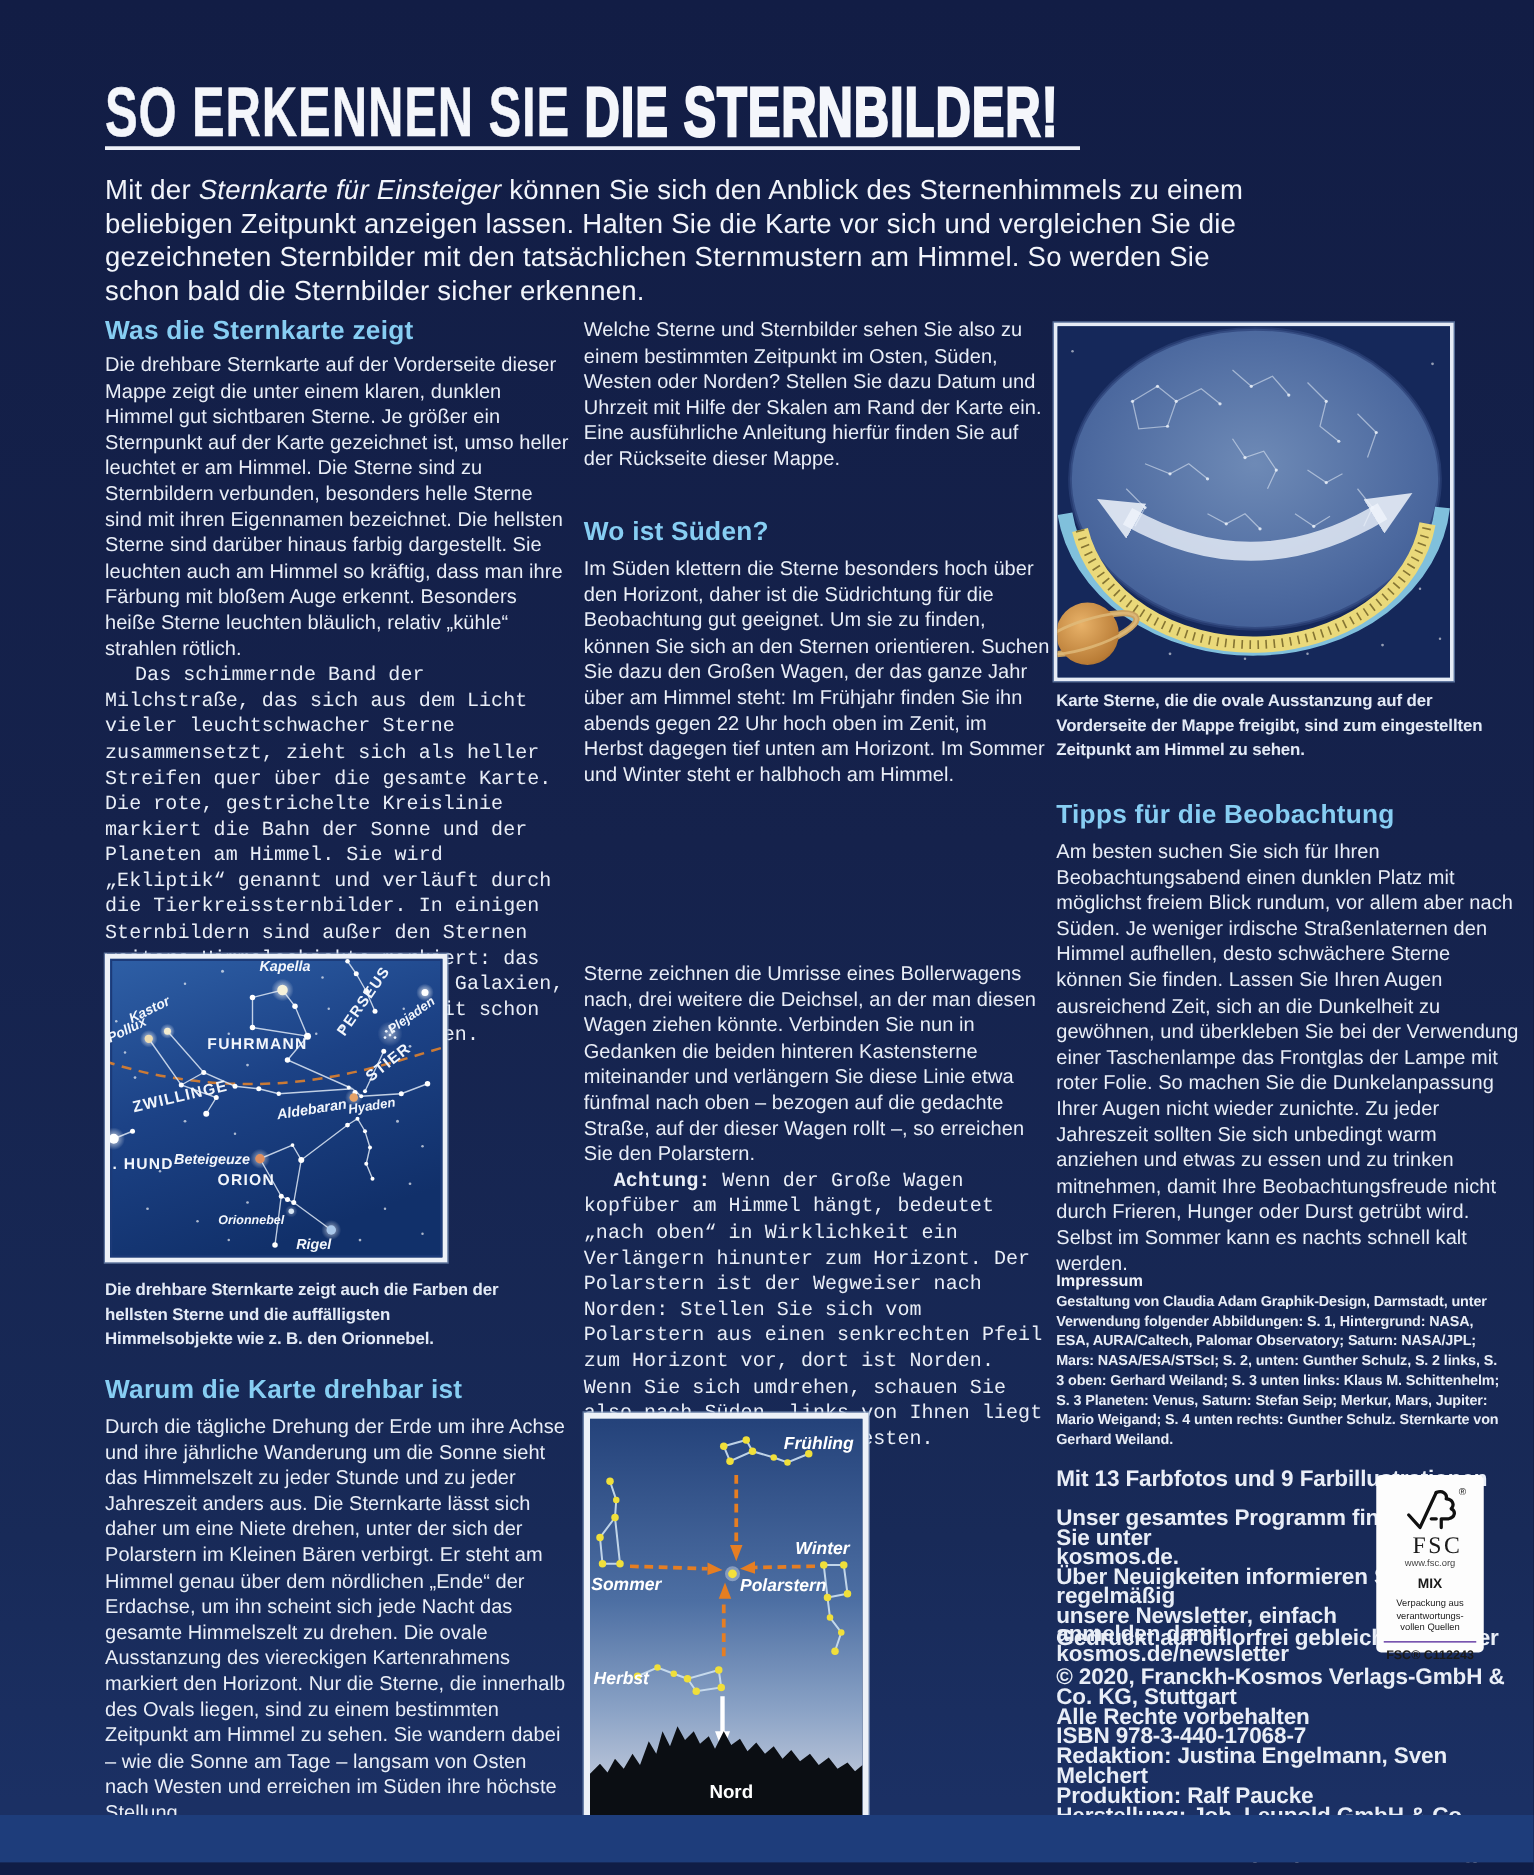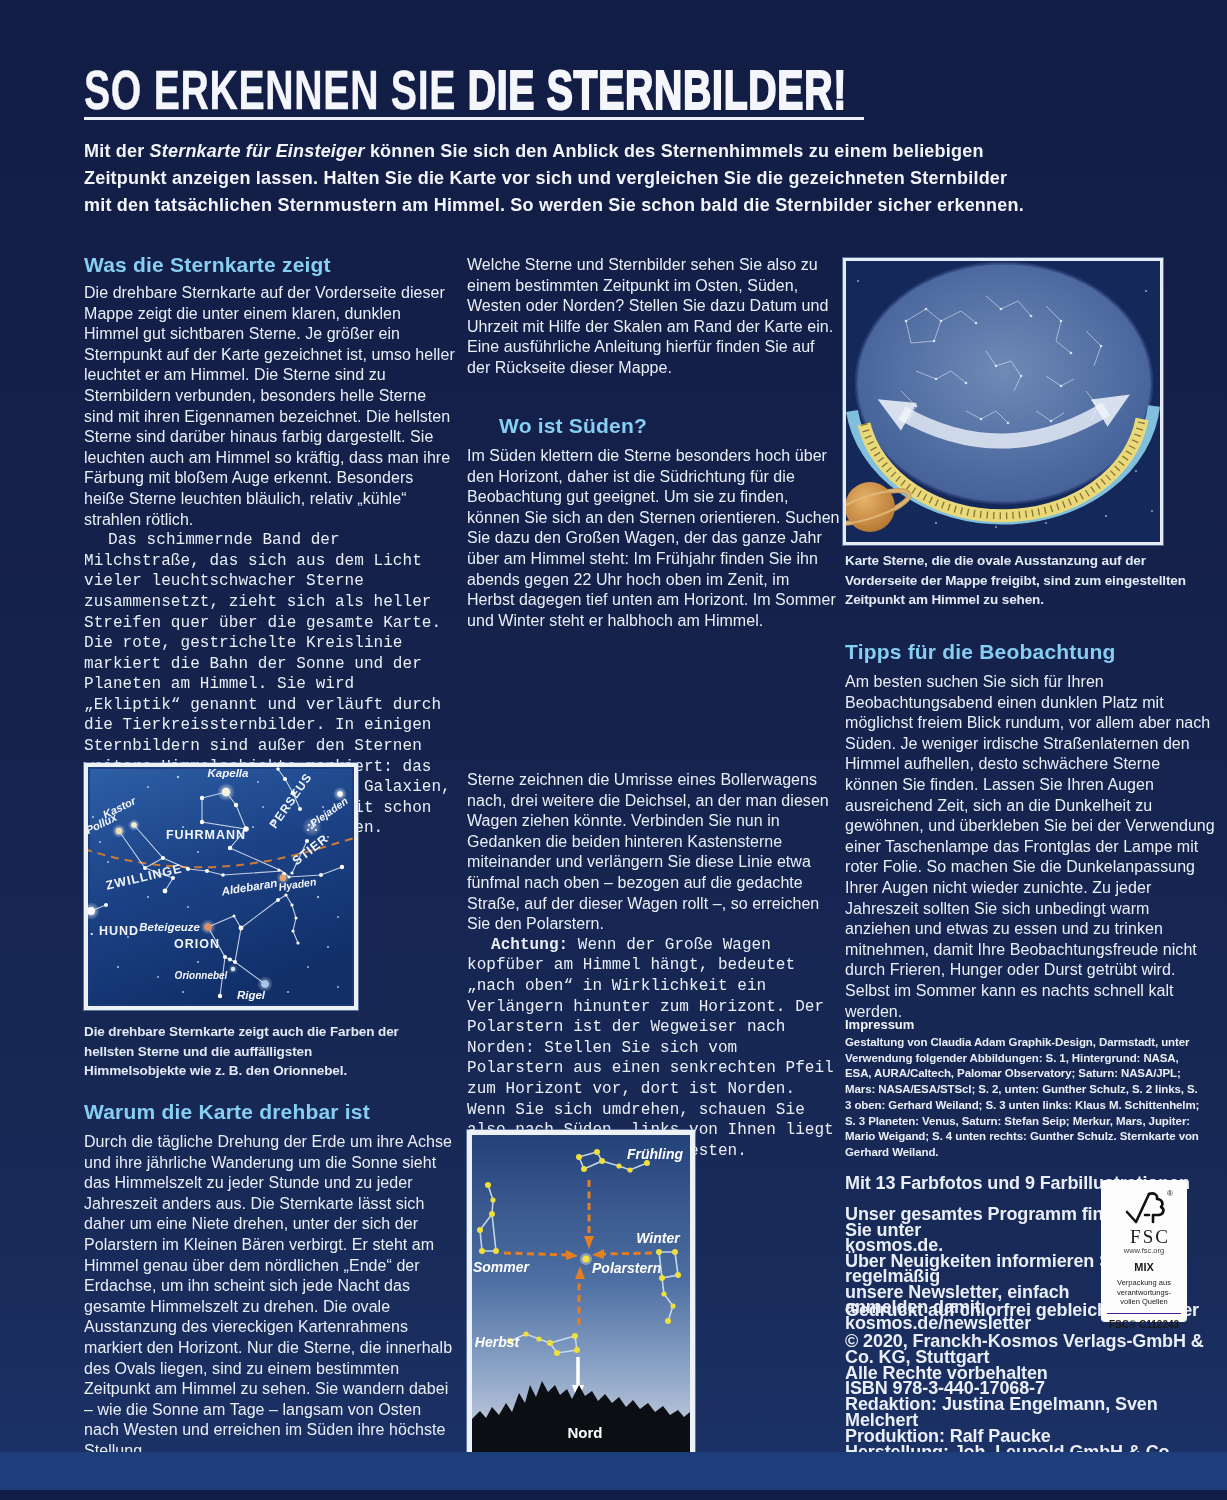--- a/index.html
+++ b/index.html
@@ -6,21 +6,21 @@
   .page{position:relative;width:1227px;height:1500px;overflow:hidden;
         font-family:"Liberation Sans",sans-serif;
         background:linear-gradient(180deg,#121d45 0%,#15224c 45%,#182a58 82%,#1b3064 96%,#1b3064 100%);}
   .abs{position:absolute;}
   
   .title{white-space:nowrap;color:#f4f6fb;font-size:56px;letter-spacing:1px;
          transform:scaleX(.70);transform-origin:0 0;}
   .title .t1{font-weight:700;-webkit-text-stroke:.4px #f4f6fb;}
   .title .t2{font-weight:700;-webkit-text-stroke:2.1px #f4f6fb;}
   .title-rule{height:3px;background:#eef1f8;}
-  .intro{color:#f2f5fb;font-size:18px;line-height:27px;font-weight:700;letter-spacing:.2px;}
+  .intro{color:#f2f5fb;font-size:22px;line-height:27px;font-weight:400;letter-spacing:.2px;}
   .intro i{font-style:italic;}
   
   .colhead{color:#87cef3;font-size:21px;font-weight:700;letter-spacing:.2px;}
   .body16{color:#e9eef7;font-size:16px;line-height:20.6px;letter-spacing:.05px;}
   .ind{display:block;text-indent:24px;font-family:Liberation Mono, monospace;}
   .cap{color:#e3eaf6;font-size:13.5px;line-height:19.5px;font-weight:700;letter-spacing:-.1px;}
   .imp{color:#e9eef7;font-size:11.5px;line-height:15.7px;font-weight:700;letter-spacing:-.1px;}
   .imp-title{color:#f2f5fb;font-size:13px;font-weight:700;text-align:right;}
   .sm{color:#e9eef7;font-size:18px;line-height:15.5px;font-weight:700;letter-spacing:-.1px;}
   .sm b{font-weight:700;}
@@ -219,21 +219,21 @@
       </g>
     </svg>
   </div>
 
   <div class="abs cap" style="left:84px;top:1022px;width:322px;">Die drehbare Sternkarte zeigt auch die Farben der hellsten Sterne und die auffälligsten Himmelsobjekte wie z. B. den Orionnebel.</div>
 
   <div class="abs colhead" style="left:84px;top:1100px;">Warum die Karte drehbar ist</div>
   <div class="abs body16" style="left:84px;top:1132px;width:374px;">Durch die tägliche Drehung der Erde um ihre Achse und ihre jährliche Wanderung um die Sonne sieht das Himmelszelt zu jeder Stunde und zu jeder Jahreszeit anders aus. Die Sternkarte lässt sich daher um eine Niete drehen, unter der sich der Polarstern im Kleinen Bären verbirgt. Er steht am Himmel genau über dem nördlichen „Ende“ der Erdachse, um ihn scheint sich jede Nacht das gesamte Himmelszelt zu drehen. Die ovale Ausstanzung des viereckigen Kartenrahmens markiert den Horizont. Nur die Sterne, die innerhalb des Ovals liegen, sind zu einem bestimmten Zeitpunkt am Himmel zu sehen. Sie wandern dabei – wie die Sonne am Tage – langsam von Osten nach Westen und erreichen im Süden ihre höchste Stellung.</div>
 
   <div class="abs body16" style="left:467px;top:255px;width:374px;">Welche Sterne und Sternbilder sehen Sie also zu einem bestimmten Zeitpunkt im Osten, Süden, Westen oder Norden? Stellen Sie dazu Datum und Uhrzeit mit Hilfe der Skalen am Rand der Karte ein. Eine ausführliche Anleitung hierfür finden Sie auf der Rückseite dieser Mappe.</div>
-  <div class="abs colhead" style="left:467px;top:414px;margin-left:32px;">Wo ist Süden?</div>
+  <div class="abs colhead" style="left:467px;top:414px;">Wo ist Süden?</div>
   <div class="abs body16" style="left:467px;top:446px;width:374px;">
     <span>Im Süden klettern die Sterne besonders hoch über den Horizont, daher ist die Südrichtung für die Beobachtung gut geeignet. Um sie zu finden, können Sie sich an den Sternen orientieren. Suchen Sie dazu den Großen Wagen, der das ganze Jahr über am Himmel steht: Im Frühjahr finden Sie ihn abends gegen 22 Uhr hoch oben im Zenit, im Herbst dagegen tief unten am Horizont. Im Sommer und Winter steht er halbhoch am Himmel.</span>
   </div>
   <div class="abs body16" style="left:467px;top:770px;width:374px;">
     <span>Sterne zeichnen die Umrisse eines Bollerwagens nach, drei weitere die Deichsel, an der man diesen Wagen ziehen könnte. Verbinden Sie nun in Gedanken die beiden hinteren Kastensterne miteinander und verlängern Sie diese Linie etwa fünfmal nach oben – bezogen auf die gedachte Straße, auf der dieser Wagen rollt –, so erreichen Sie den Polarstern.</span>
     <span class="ind"><b>Achtung:</b><span> Wenn der Große Wagen kopfüber am Himmel hängt, bedeutet „nach oben“ in Wirklichkeit ein Verlängern hinunter zum Horizont. Der Polarstern ist der Wegweiser nach Norden: Stellen Sie sich vom Polarstern aus einen senkrechten Pfeil zum Horizont vor, dort ist Norden. Wenn Sie sich umdrehen, schauen Sie also nach Süden, links von Ihnen liegt dann Osten und rechts Westen.</span></span>
   </div>
 
   <div class="abs fig fig2" style="left:467px;top:1130px;width:218px;height:325px;">
     <svg width="218" height="325" viewBox="0 0 218 325">

